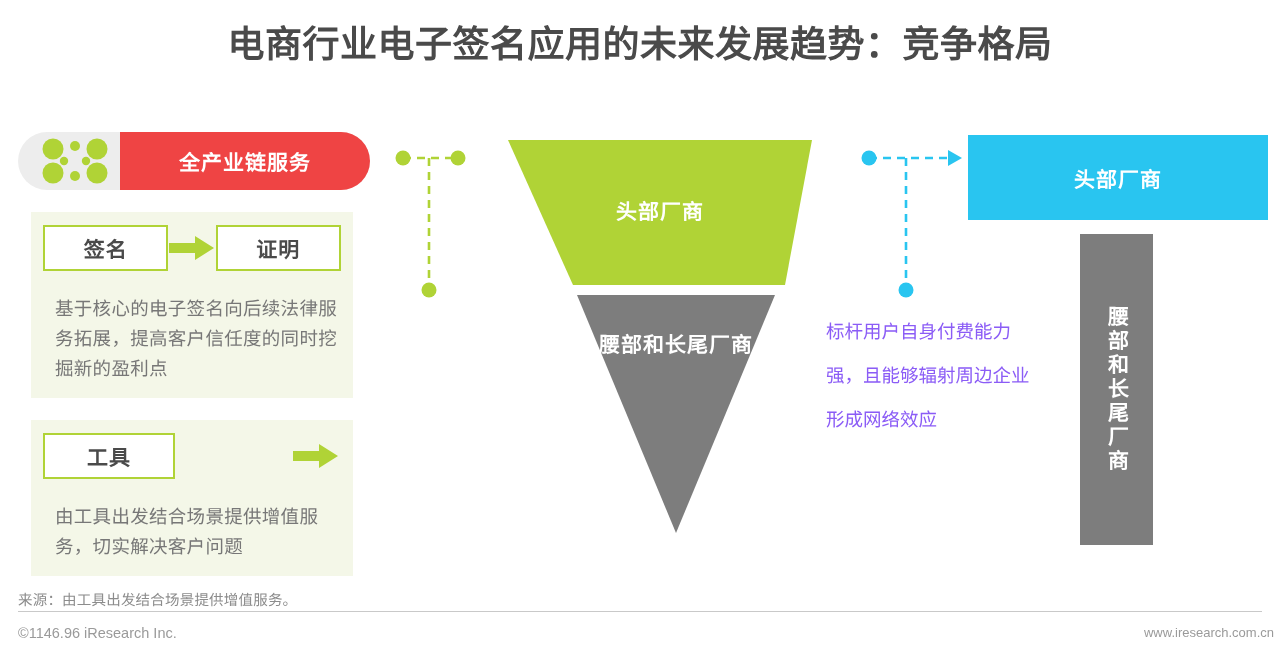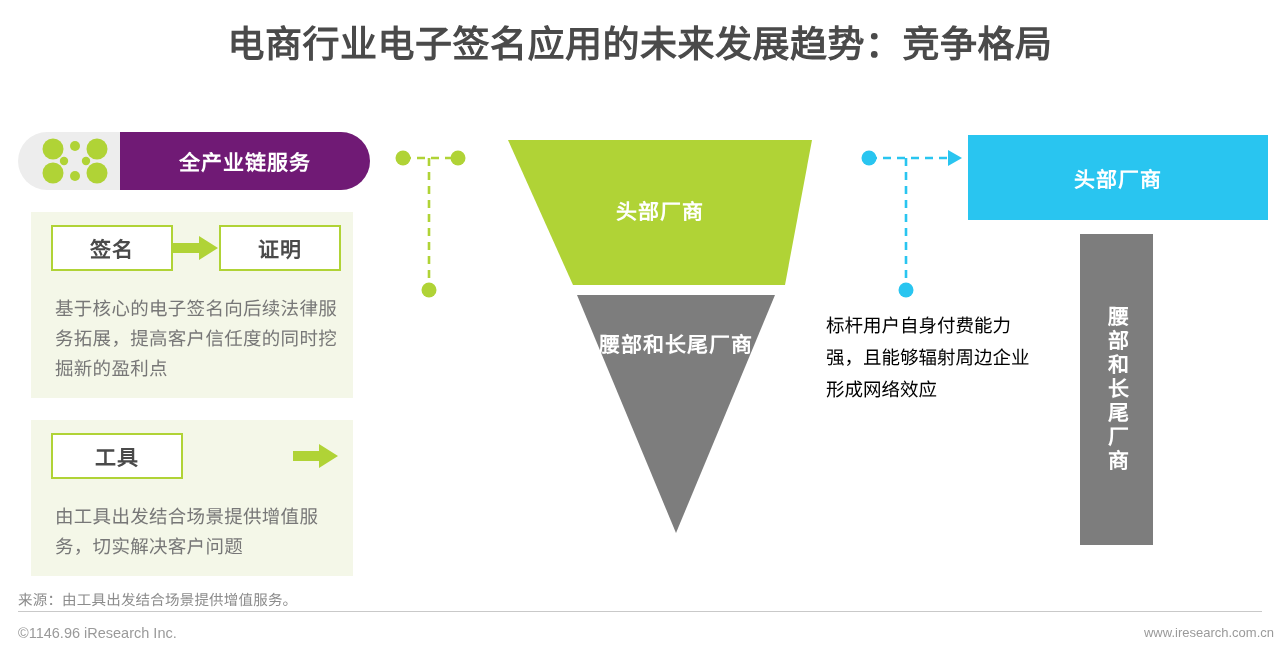--- a/index.html
+++ b/index.html
@@ -55,21 +55,21 @@
     height: 58px;
     background: #ededed;
     border-radius: 29px;
   }
   .badge-pill {
     position: absolute;
     left: 102px;
     top: 0;
     width: 250px;
     height: 58px;
-    background: #701a75;
+    background: #ef4444;
     border-radius: 0 29px 29px 0;
     display: flex;
     align-items: center;
     justify-content: center;
   }
   .badge-pill span {
     color: #ffffff;
     font-size: 21px;
     font-weight: bold;
     letter-spacing: 1px;
@@ -90,21 +90,20 @@
     background: #f4f7e8;
     margin-top: 22px;
     padding-bottom: 14px;
   }
   .card-top {
     display: flex;
     align-items: center;
     justify-content: space-between;
     padding: 12px;
     height: 48px;
-    margin-left: 8px;
   }
   .chip {
     width: 132px;
     height: 46px;
     background: #ffffff;
     border: 2px solid #b0d336;
     box-sizing: border-box;
     display: flex;
     align-items: center;
     justify-content: center;
@@ -181,22 +180,22 @@
     top: 145px;
     width: 106px;
     height: 155px;
   }
   .right-caption {
     position: absolute;
     left: 826px;
     top: 310px;
     width: 215px;
     font-size: 18.5px;
-    line-height: 32px;
-    color: #000000;
+    line-height: 44px;
+    color: #8b5cf6;
   }
 
   
   .blue-box {
     position: absolute;
     left: 968px;
     top: 135px;
     width: 300px;
     height: 85px;
     background: #29c5f0;

